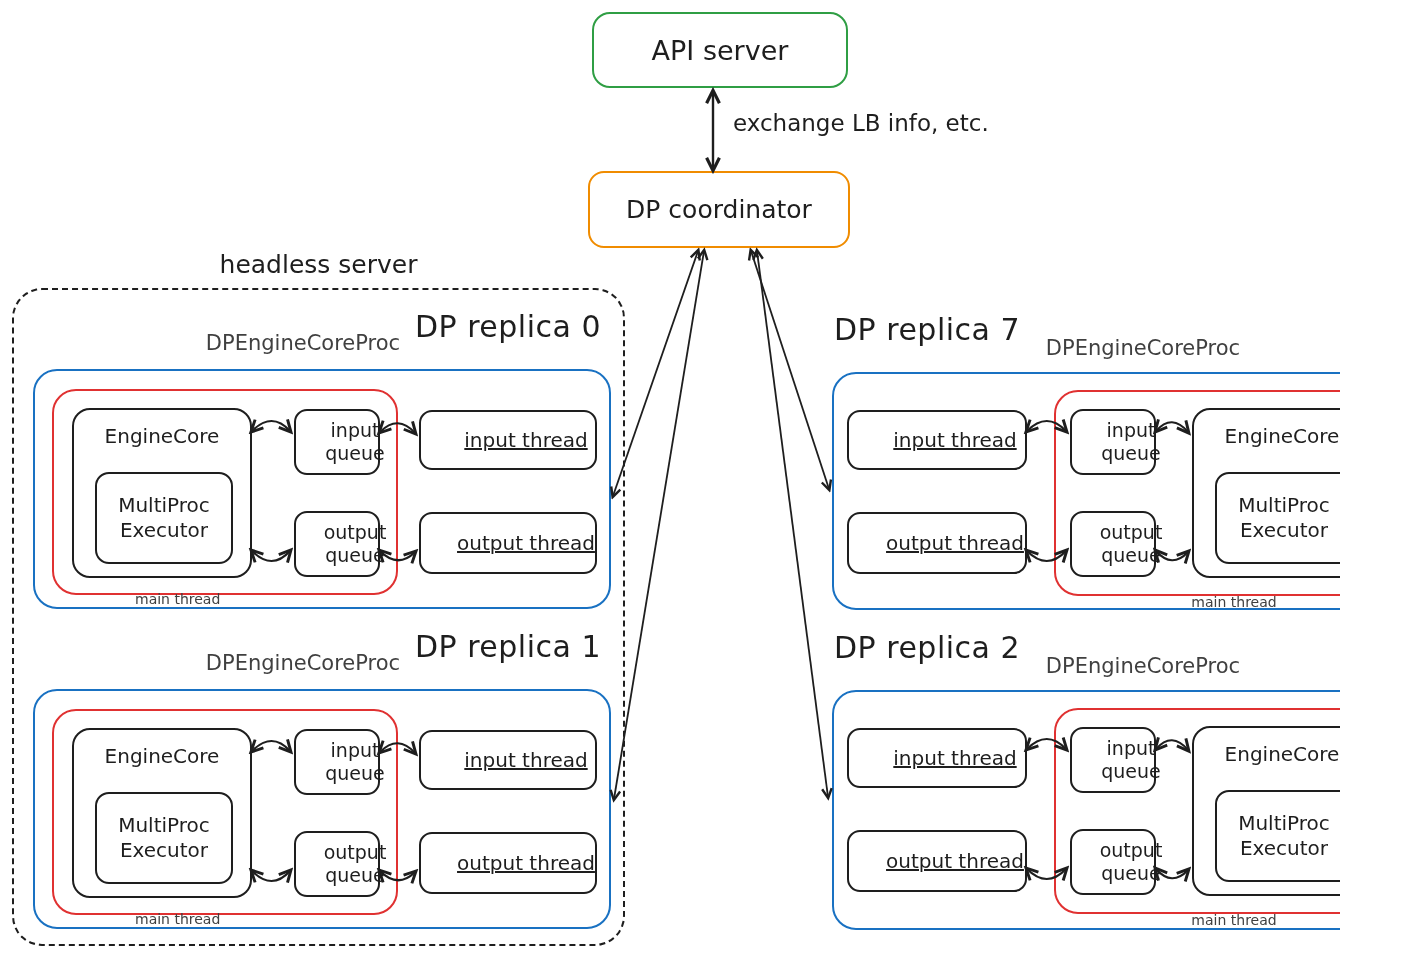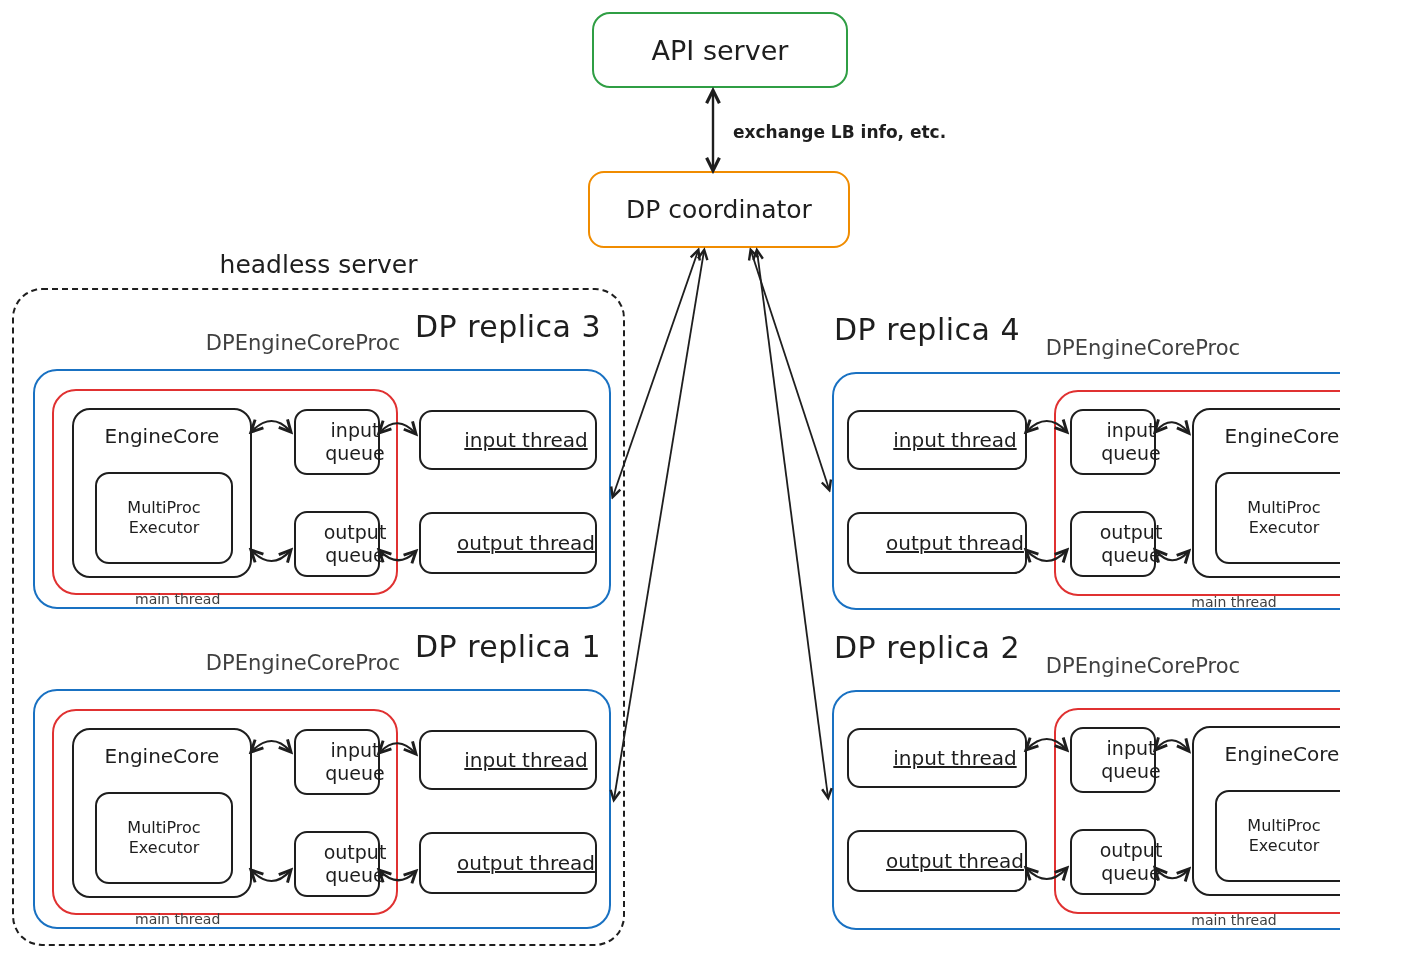--- a/index.html
+++ b/index.html
@@ -7,37 +7,37 @@
     position:relative;width:1340px;height:960px;overflow:hidden;
     font-family:"DejaVu Sans",sans-serif;color:#1e1e1e;background:#ffffff;
   }
   .box{position:absolute;background:#fff;box-sizing:border-box;}
   .center{display:flex;align-items:center;justify-content:center;text-align:center;}
   .pre{white-space:pre-line;}
 
   
   .api-box{left:592px;top:12px;width:256px;height:76px;border:2.5px solid #2f9e44;border-radius:18px;font-size:27px;}
   .coord-box{left:588px;top:171px;width:262px;height:77px;border:2.5px solid #f08c00;border-radius:16px;font-size:25px;}
-  .exchange-label{position:absolute;left:733px;top:122px;font-size:17px;font-weight:bold;}
+  .exchange-label{position:absolute;left:733px;top:110px;font-size:23px;}
 
   
   .dashed-box{left:12px;top:288px;width:613px;height:658px;border:2px dashed #1e1e1e;border-radius:30px;background:transparent;}
   .headless-label{position:absolute;left:12px;top:250px;width:613px;text-align:center;font-size:25px;}
 
   
   .replica{position:absolute;border:2.5px solid #1971c2;border-radius:24px;background:#fff;box-sizing:border-box;}
   .replica .replica-title{position:absolute;top:-62px;font-size:30px;letter-spacing:.5px;}
   .replica .proc-label{position:absolute;color:#404040;font-size:21px;transform:translateX(-50%);white-space:nowrap;}
   .replica .red-box{position:absolute;border:2px solid #e03131;border-radius:24px;background:transparent;box-sizing:border-box;}
   .replica .mt-label{position:absolute;color:#404040;font-size:14px;white-space:nowrap;}
   .node{position:absolute;background:#fff;border:2.5px solid #1e1e1e;box-sizing:border-box;padding-left:36px;}
   .engine-core{border-radius:18px;}
   .ec-label{position:absolute;top:14px;left:0;width:100%;text-align:center;font-size:20px;}
   .multiproc{position:absolute;left:21px;top:62px;width:138px;height:92px;border:2.5px solid #1e1e1e;border-radius:14px;background:#fff;
-             display:flex;align-items:center;justify-content:center;text-align:center;font-size:16px;line-height:1.25;box-sizing:border-box;}
+             display:flex;align-items:center;justify-content:center;text-align:center;font-size:20px;line-height:1.25;box-sizing:border-box;}
   .queue{border-radius:13px;font-size:19px;line-height:1.2;}
   .thread{border-radius:13px;font-size:20px;text-decoration:underline;}
 
   
   .layout-left .replica-title{right:8px;}
   .layout-left .proc-label{left:268px;top:-40px;}
   .layout-left .red-box{left:17px;top:18px;width:346px;height:206px;}
   .layout-left .engine-core{left:37px;top:37px;width:180px;height:170px;}
   .layout-left .input-queue{left:259px;top:38px;width:86px;height:66px;}
   .layout-left .output-queue{left:259px;top:140px;width:86px;height:66px;}
@@ -69,21 +69,21 @@
   </div>
   <div class="exchange-label">exchange LB info, etc.</div>
   <div class="box center coord-box">
     <span>DP coordinator</span>
   </div>
 
   <div class="headless-label">headless server</div>
   <div class="box dashed-box"></div>
 
   <div class="replica layout-left" style="left:33px;top:369px;width:578px;height:240px;">
-    <div class="replica-title">DP replica 3</div>
+    <div class="replica-title">DP replica 0</div>
     <div class="proc-label">DPEngineCoreProc</div>
     <div class="red-box"></div>
     <div class="node engine-core">
       <div class="ec-label">EngineCore</div>
       <div class="multiproc pre">MultiProc
 Executor</div>
     </div>
     <div class="node center queue input-queue pre">input
 queue</div>
     <div class="node center queue output-queue pre">output
@@ -105,21 +105,21 @@
     <div class="node center queue input-queue pre">input
 queue</div>
     <div class="node center queue output-queue pre">output
 queue</div>
     <div class="node center thread input-thread">input thread</div>
     <div class="node center thread output-thread">output thread</div>
     <div class="mt-label">main thread</div>
   </div>
 
   <div class="replica layout-right" style="left:832px;top:372px;width:576px;height:238px;">
-    <div class="replica-title">DP replica 4</div>
+    <div class="replica-title">DP replica 7</div>
     <div class="proc-label">DPEngineCoreProc</div>
     <div class="red-box"></div>
     <div class="node center thread input-thread">input thread</div>
     <div class="node center thread output-thread">output thread</div>
     <div class="node center queue input-queue pre">input
 queue</div>
     <div class="node center queue output-queue pre">output
 queue</div>
     <div class="node engine-core">
       <div class="ec-label">EngineCore</div>

